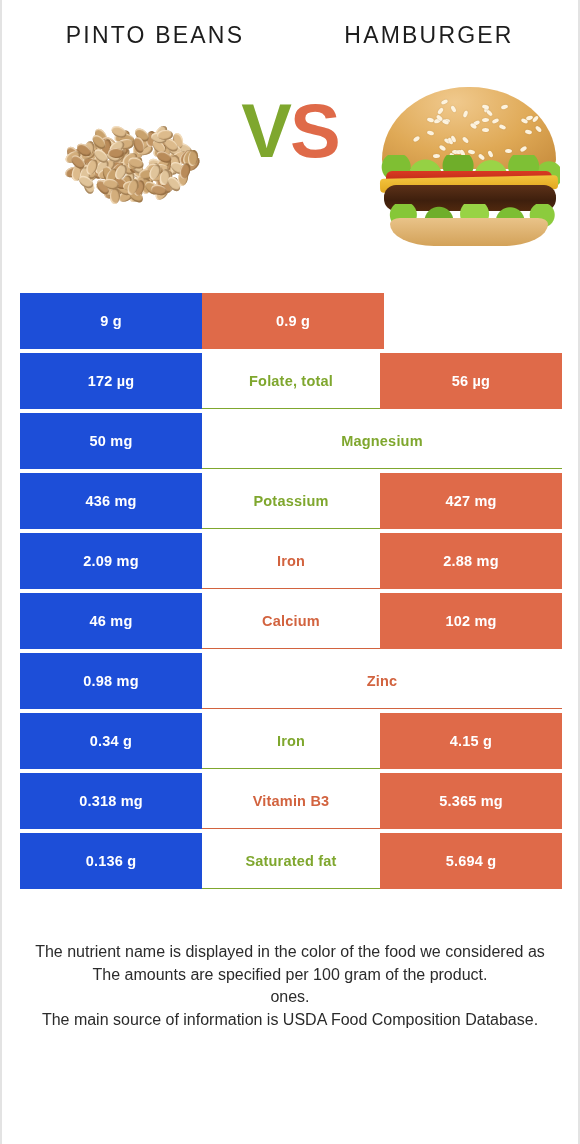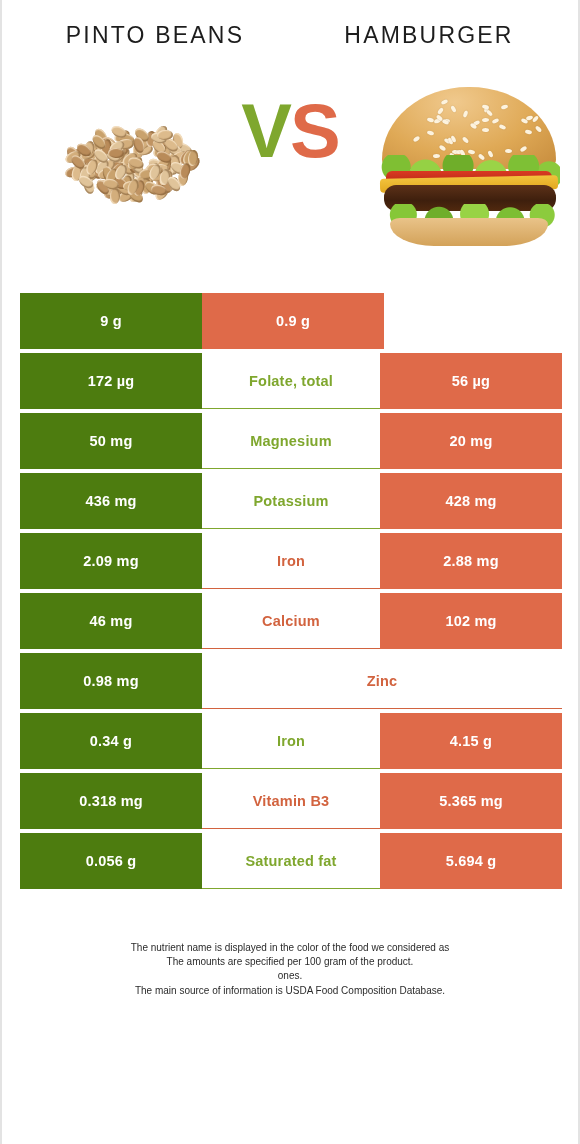--- a/index.html
+++ b/index.html
@@ -181,21 +181,21 @@
   .cell-left, .cell-right {
     width: 182px;
     display: flex;
     align-items: center;
     justify-content: center;
     color: #ffffff;
     font-size: 14.5px;
     font-weight: 700;
     letter-spacing: .2px;
   }
-  .cell-left  { background: #4d7c0f; }
+  .cell-left  { background: #1d4ed8; }
   .cell-right { background: #df6a49; }
 
   .cell-mid {
     flex: 1 1 auto;
     display: flex;
     align-items: center;
     justify-content: center;
     font-size: 14.5px;
     font-weight: 700;
     letter-spacing: .2px;
@@ -203,21 +203,21 @@
     border-bottom: 1px solid transparent;
   }
   .row.win-left  .cell-mid { color: #7fa72e; border-bottom-color: #7fa72e; }
   .row.win-right .cell-mid { color: #d2633f; border-bottom-color: #d2633f; }
   .row:last-child .cell-mid { border-bottom-width: 1px; }
 
   
   .footer {
     margin: 52px 26px 0 26px;
     text-align: center;
-    font-size: 10px;
+    font-size: 16px;
     line-height: 1.42;
     color: #2b2b2b;
     font-family: "Liberation Sans", sans-serif;
   }
   .footer p { margin: 0; }
 </style>
 </head>
 <body>
 
 <div class="page">
@@ -455,26 +455,25 @@
         <div class="cell-right">0.9 g</div>
       </div>
       <div class="row win-left">
         <div class="cell-left">172 µg</div>
         <div class="cell-mid">Folate, total</div>
         <div class="cell-right">56 µg</div>
       </div>
       <div class="row win-left">
         <div class="cell-left">50 mg</div>
         <div class="cell-mid">Magnesium</div>
-        <div class="cell-right">20 mg</div>
       </div>
       <div class="row win-left">
         <div class="cell-left">436 mg</div>
         <div class="cell-mid">Potassium</div>
-        <div class="cell-right">428 mg</div>
+        <div class="cell-right">427 mg</div>
       </div>
       <div class="row win-right">
         <div class="cell-left">2.09 mg</div>
         <div class="cell-mid">Iron</div>
         <div class="cell-right">2.88 mg</div>
       </div>
       <div class="row win-right">
         <div class="cell-left">46 mg</div>
         <div class="cell-mid">Calcium</div>
         <div class="cell-right">102 mg</div>
@@ -487,21 +486,21 @@
         <div class="cell-left">0.34 g</div>
         <div class="cell-mid">Iron</div>
         <div class="cell-right">4.15 g</div>
       </div>
       <div class="row win-right">
         <div class="cell-left">0.318 mg</div>
         <div class="cell-mid">Vitamin B3</div>
         <div class="cell-right">5.365 mg</div>
       </div>
       <div class="row win-left">
-        <div class="cell-left">0.056 g</div>
+        <div class="cell-left">0.136 g</div>
         <div class="cell-mid">Saturated fat</div>
         <div class="cell-right">5.694 g</div>
       </div>
     </div>
 
   <div class="footer">
     <p>The nutrient name is displayed in the color of the food we considered as</p>
     <p>The amounts are specified per 100 gram of the product.</p>
     <p>ones.</p>
     <p>The main source of information is USDA Food Composition Database.</p>

